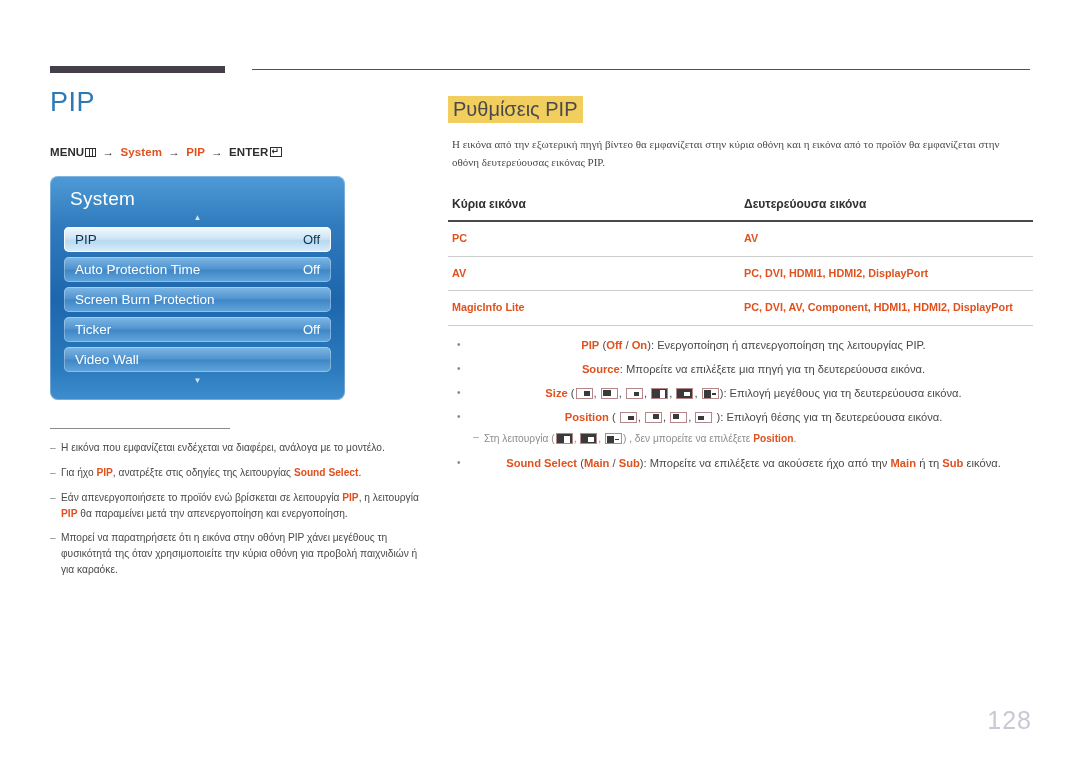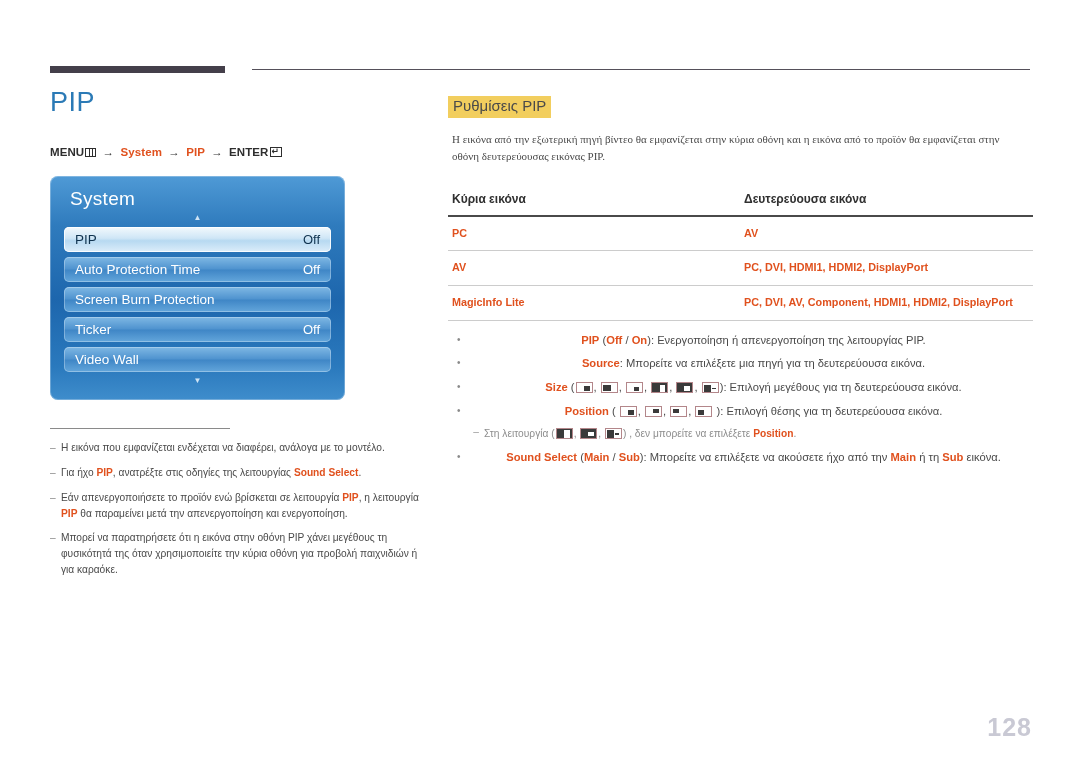--- a/index.html
+++ b/index.html
@@ -154,21 +154,21 @@
   .fn .txt { flex: 1; }
   .o { color: #e0511e; font-weight: bold; }
 
   
   .col-right { position: absolute; left: 448px; top: 96px; width: 585px; }
 
   .hl-head {
     display: inline-block;
     background: #f2ce5e;
     color: #4a4a4a;
-    font-size: 15px;
+    font-size: 20px;
     padding: 2px 5px 3px 5px;
     line-height: 1.1;
   }
   .intro {
     font-size: 11px;
     line-height: 1.6;
     color: #4a4a4a;
     margin: 13px 0 0 4px;
     width: 560px;
     font-family: Liberation Serif, serif;
@@ -256,25 +256,24 @@
   
   .g.p-br i { width: 6px; height: 4.5px; right: 1.5px; bottom: 1.5px; }
   .g.p-tr i { width: 6px; height: 4.5px; right: 1.5px; top: 1.5px; }
   .g.p-tl i { width: 6px; height: 4.5px; left: 1.5px; top: 1.5px; }
   .g.p-bl i { width: 6px; height: 4.5px; left: 1.5px; bottom: 1.5px; }
 
   
   .pageno {
     position: absolute;
     right: 48px;
-    bottom: 21px;
+    bottom: 28px;
     font-size: 25px;
     color: #c9c9d4;
     letter-spacing: 1px;
-    font-weight: bold;
   }
 </style>
 </head>
 <body>
 
 <div class="rule-thick"></div>
 <div class="rule-thin"></div>
 
 <div class="col-left">
 

